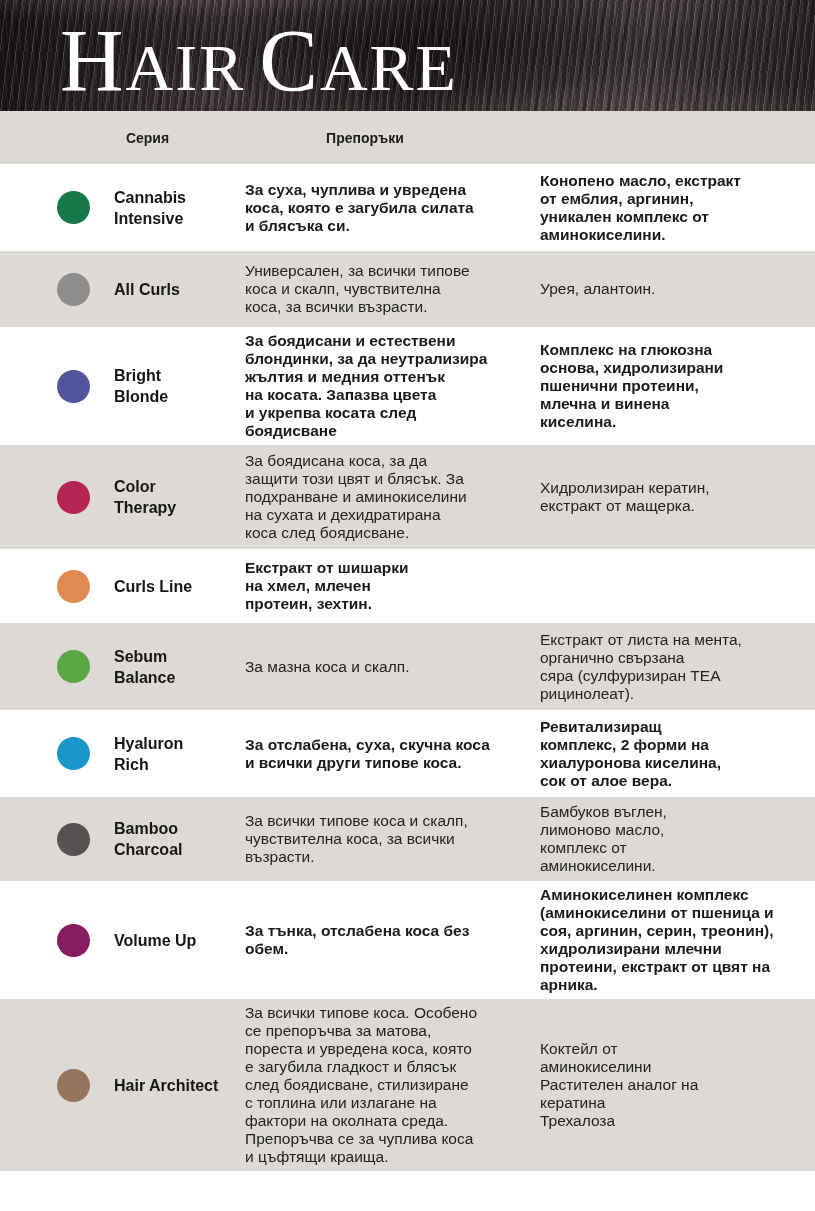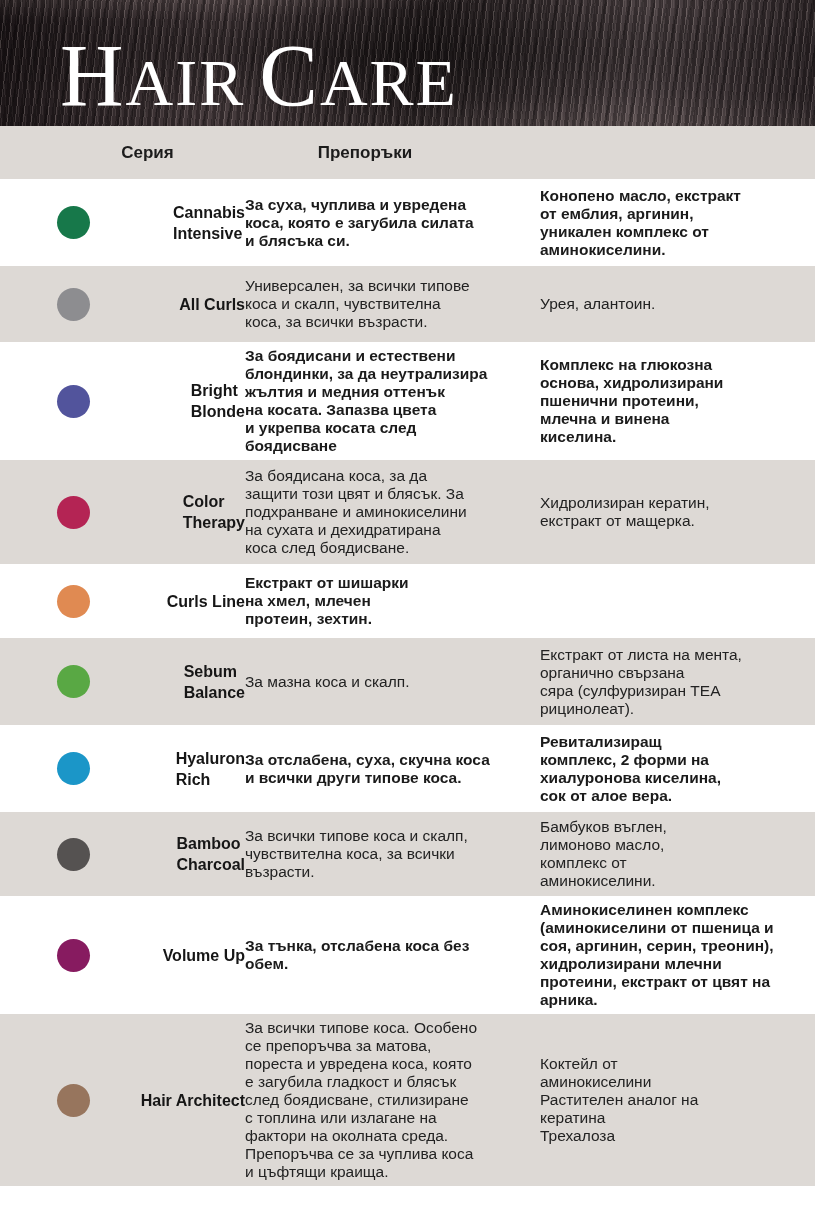--- a/index.html
+++ b/index.html
@@ -10,21 +10,21 @@
     position:relative;
     width:815px; height:1211px;
     margin:0 auto;
     background:#fff;
     overflow:hidden;
   }
 
   
   .hero {
     position:relative;
-    height:126px;
+    height:111px;
     background-color:#2a2325;
     background-image:
       radial-gradient(120% 95% at 12% -35%, rgba(196,178,173,0.42), rgba(0,0,0,0) 55%),
       radial-gradient(130% 110% at 86% 135%, rgba(172,154,150,0.38), rgba(0,0,0,0) 55%),
       radial-gradient(95% 75% at 45% 42%, rgba(0,0,0,0.38), rgba(0,0,0,0) 62%),
       linear-gradient(100deg, #1a1416 0%, #473c3e 28%, #262021 52%, #4e4446 78%, #2b2426 100%);
     overflow:hidden;
   }
   .hero .strands {
     position:absolute; left:-6%; top:-25%; width:112%; height:150%;
@@ -48,21 +48,21 @@
   .title .gap   { display:inline-block; width:14px; }
 
   
   .thead {
     display:grid;
     grid-template-columns:245px 240px 1fr;
     align-items:center;
     height:53px;
     background:var(--row-alt-bg, #ddd9d5);
     font-weight:bold;
-    font-size:17px;
+    font-size:14px;
     line-height:20px;
   }
   .th { text-align:center; white-space:pre-line; color:#1c1c1c; }
   .th.first { padding-left:50px; }
 
   .row {
     display:grid;
     grid-template-columns:188px 295px 1fr;
     padding-left:57px;
     padding-right:18px;
@@ -74,21 +74,21 @@
   .tbody .row:nth-child(2)  { min-height:76px; }
   .tbody .row:nth-child(3)  { min-height:113px; }
   .tbody .row:nth-child(4)  { min-height:104px; }
   .tbody .row:nth-child(5)  { min-height:74px; }
   .tbody .row:nth-child(6)  { min-height:87px; }
   .tbody .row:nth-child(7)  { min-height:87px; }
   .tbody .row:nth-child(8)  { min-height:84px; }
   .tbody .row:nth-child(9)  { min-height:117px; }
   .tbody .row:nth-child(10) { min-height:162px; }
 
-  .series { display:flex; align-items:center; gap:24px;justify-content:space-between; }
+  .series { display:flex; align-items:center; gap:24px; }
   .dot {
     flex:0 0 auto;
     width:33px; height:33px;
     border-radius:50%;
     background:#888;
   }
   .name {
     font-weight:bold;
     font-size:16px;
     line-height:21px;

